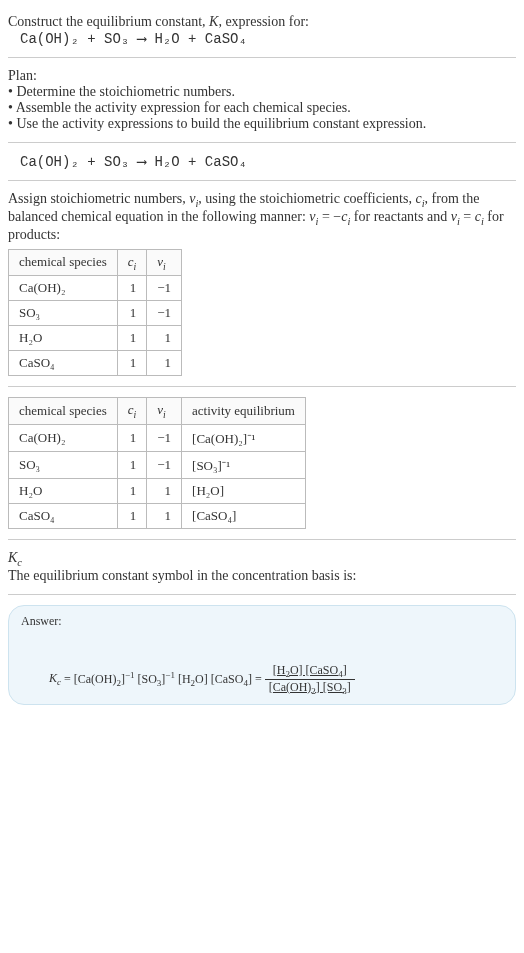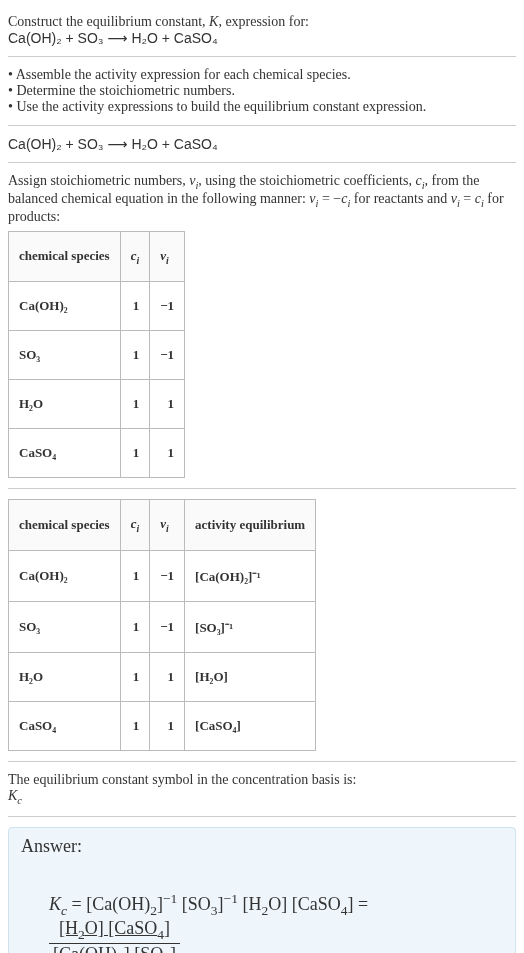--- a/index.html
+++ b/index.html
@@ -14,54 +14,55 @@
   }
   hr {
     border: none;
     border-top: 1px solid #ccc;
     margin: 10px 0;
   }
   .section {
     margin: 6px 0;
   }
   .equation {
-    font-family: Liberation Sans, sans-serif;
+    font-family: Liberation Mono, monospace;
+    margin-left: 12px;
   }
   sub {
     font-size: 0.75em;
     vertical-align: sub;
   }
   sup {
     font-size: 0.75em;
     vertical-align: super;
   }
   table {
     border-collapse: collapse;
     margin: 6px 0;
   }
   th, td {
     border: 1px solid #bbb;
-    padding: 16px 10px;
+    padding: 4px 10px;
     text-align: left;
-    font-weight: bold;
+    font-weight: normal;
     font-size: 13px;
   }
   th {
     background: #fafafa;
   }
   td.num {
     text-align: right;
   }
   .answer-box {
     background: #eef6fb;
     border: 1px solid #cde3ef;
-    border-radius: 4px;
+    border-radius: 16px;
     padding: 8px 12px;
     margin-top: 6px;
-    font-size: 18px;
+    font-size: 12px;
   }
   .answer-box .label {
     margin-bottom: 6px;
   }
   .frac {
     display: inline-block;
     vertical-align: middle;
     text-align: center;
     text-decoration: underline;
   }
@@ -88,22 +89,23 @@
 <div class="section">
   <div>
     Construct the equilibrium constant, <span class="ital">K</span>, expression for:
   </div>
   <div class="equation">Ca(OH)₂ + SO₃ ⟶ H₂O + CaSO₄</div>
 </div>
 
 <hr>
 
 <div class="section">
+  <div>Plan:</div>
+  <div>• Determine the stoichiometric numbers.</div>
   <div>• Assemble the activity expression for each chemical species.</div>
-  <div>• Determine the stoichiometric numbers.</div>
   <div>• Use the activity expressions to build the equilibrium constant expression.</div>
 </div>
 
 <hr>
 
 <div class="section">
   <div class="equation">Ca(OH)₂ + SO₃ ⟶ H₂O + CaSO₄</div>
 </div>
 
 <hr>
@@ -178,22 +180,22 @@
       <td class="num">1</td>
       <td>[CaSO₄]</td>
     </tr>
   </tbody>
     </table>
 </div>
 
 <hr>
 
 <div class="section">
+  <div><span class="ital">K<sub>c</sub></span></div>
   <div>The equilibrium constant symbol in the concentration basis is:</div>
-  <div><span class="ital">K<sub>c</sub></span></div>
 </div>
 
 <hr>
 
 <div class="section">
   <div class="answer-box">
     <div class="label">Answer:</div>
     <div class="indent">
       <span class="ital">K<sub>c</sub></span> = [Ca(OH)<sub>2</sub>]<sup>−1</sup> [SO<sub>3</sub>]<sup>−1</sup> [H<sub>2</sub>O] [CaSO<sub>4</sub>] =
       <span class="frac">

